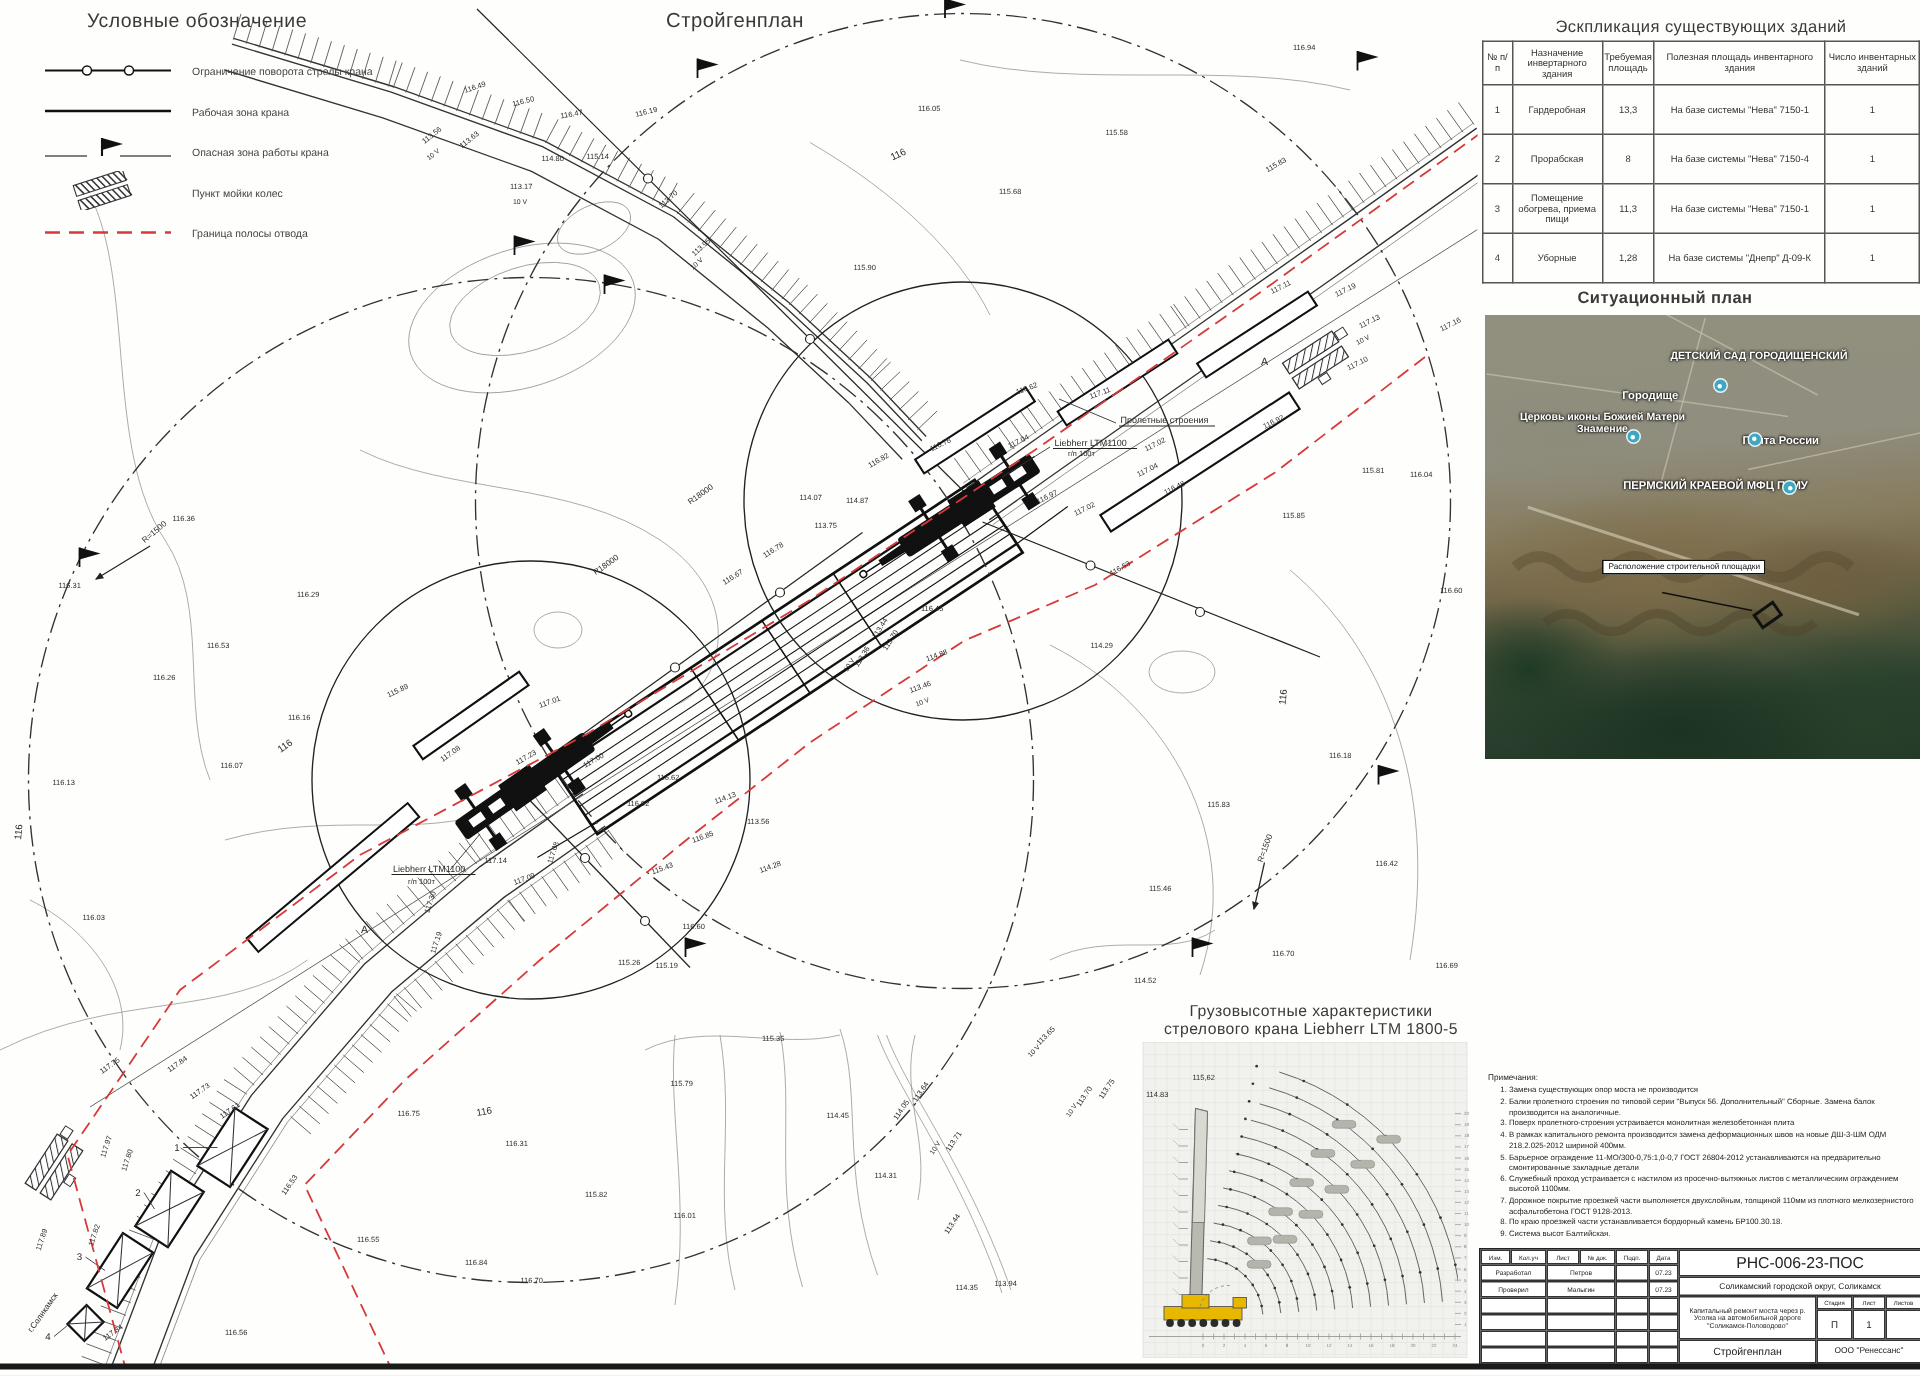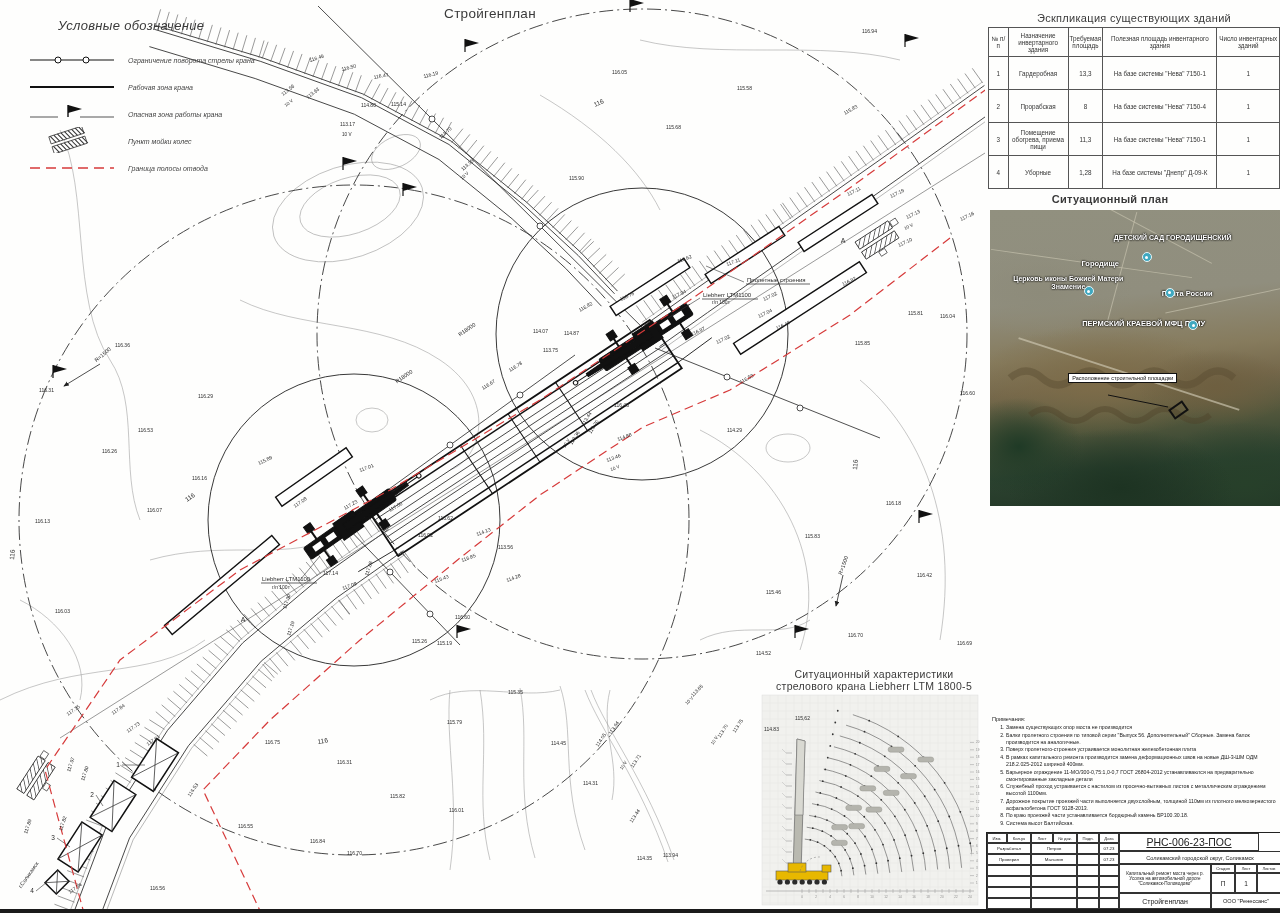--- a/index.html
+++ b/index.html
@@ -1,21 +1,21 @@
 <!DOCTYPE html>
 <html><head>
 <meta charset="utf-8">
 <style>
   html,body{margin:0;padding:0;background:#e8e8e8;}
   .sheet{position:relative;width:1280px;height:917px;background:#fefefd;overflow:hidden;
          font-family:"Liberation Sans",sans-serif;color:#333;}
   .panel{position:absolute;}
   .ttl{font-size:13px;color:#3a3a3a;text-align:center;letter-spacing:.3px;}
   
-  #legend{left:28px;top:18px;width:310px;font-style:italic;}
+  #legend{left:28px;top:6px;width:310px;}
   #legend .ttl{text-align:left;padding-left:30px;margin-bottom:14px;}
   .leg-row{display:flex;align-items:center;height:27px;}
   .leg-ic{width:100px;flex:0 0 100px;}
   .leg-lb{font-size:7px;color:#444;}
   
   #tbl-panel{left:988px;top:12px;width:292px;}
   #tbl-panel .ttl{font-size:11px;margin-bottom:3px;}
   table.bld{width:100%;border-collapse:collapse;}
   table.bld td,table.bld th{border:1px solid #555;font-size:6.3px;font-weight:normal;
       text-align:center;vertical-align:middle;padding:2px 1px;color:#333;}
@@ -753,21 +753,21 @@
         <div class="map-pin" style="left: 54%; top: 16%;"></div>
         <div class="map-pin" style="left: 62%; top: 28%;"></div>
         <div class="map-pin" style="left: 70%; top: 39%;"></div>
         <div class="map-pin" style="left: 34%; top: 27.5%;"></div>
       </div>
     <div id="map-callout">Расположение строительной площадки</div>
     <div id="map-target"></div>
   </div>
 
   <div id="chart-panel" class="panel">
-    <div class="ttl">Ситуационный характеристики</div>
+    <div class="ttl">Грузовысотные характеристики</div>
     <div class="ttl">стрелового крана Liebherr LTM 1800-5</div>
     <svg id="chart-svg" width="218" height="212" viewBox="0 0 218 212" style="margin-top:3px;overflow:visible;">
         <rect x="0" y="0" width="216" height="210" fill="#f1f1ee" stroke="#ddd" stroke-width="0.5"></rect>
         <line x1="8" y1="0" x2="8" y2="210" stroke="#e3e3de" stroke-width="0.4"></line>
         <line x1="16" y1="0" x2="16" y2="210" stroke="#e3e3de" stroke-width="0.4"></line>
         <line x1="24" y1="0" x2="24" y2="210" stroke="#e3e3de" stroke-width="0.4"></line>
         <line x1="32" y1="0" x2="32" y2="210" stroke="#e3e3de" stroke-width="0.4"></line>
         <line x1="40" y1="0" x2="40" y2="210" stroke="#e3e3de" stroke-width="0.4"></line>
         <line x1="48" y1="0" x2="48" y2="210" stroke="#e3e3de" stroke-width="0.4"></line>
         <line x1="56" y1="0" x2="56" y2="210" stroke="#e3e3de" stroke-width="0.4"></line>
@@ -1088,21 +1088,21 @@
       <div class="st-abs" style="left: 90px; top: 43px; width: 22px; height: 11px; font-size: 4.4px;"></div>
       <div class="st-abs" style="left: 112px; top: 43px; width: 20px; height: 11px; font-size: 4.4px;"></div>
       <div class="st-abs" style="left: 0px; top: 54px; width: 44px; height: 11px; font-size: 4.4px;"></div>
       <div class="st-abs" style="left: 44px; top: 54px; width: 46px; height: 11px; font-size: 4.4px;"></div>
       <div class="st-abs" style="left: 90px; top: 54px; width: 22px; height: 11px; font-size: 4.4px;"></div>
       <div class="st-abs" style="left: 112px; top: 54px; width: 20px; height: 11px; font-size: 4.4px;"></div>
       <div class="st-abs" style="left: 0px; top: 65px; width: 44px; height: 11px; font-size: 4.4px;"></div>
       <div class="st-abs" style="left: 44px; top: 65px; width: 46px; height: 11px; font-size: 4.4px;"></div>
       <div class="st-abs" style="left: 90px; top: 65px; width: 22px; height: 11px; font-size: 4.4px;"></div>
       <div class="st-abs" style="left: 112px; top: 65px; width: 20px; height: 11px; font-size: 4.4px;"></div>
-      <div class="st-abs" style="left: 132px; top: 0px; width: 140px; height: 18px; font-size: 10.5px; text-decoration: underline;">РНС-006-23-ПОС</div>
+      <div class="st-abs" style="left: 132px; top: 0px; width: 162px; height: 18px; font-size: 10.5px;">РНС-006-23-ПОС</div>
       <div class="st-abs" style="left: 132px; top: 18px; width: 162px; height: 13px; font-size: 5.6px;">Соликамский городской округ, Соликамск</div>
       <div class="st-abs" style="left: 132px; top: 31px; width: 92px; height: 29px; font-size: 4.6px; line-height: 1.15;">Капитальный ремонт моста через р. Усолка на автомобильной дороге "Соликамск-Половодово"</div>
       <div class="st-abs" style="left: 224px; top: 31px; width: 24px; height: 9px; font-size: 4px;">Стадия</div>
       <div class="st-abs" style="left: 248px; top: 31px; width: 22px; height: 9px; font-size: 4px;">Лист</div>
       <div class="st-abs" style="left: 270px; top: 31px; width: 24px; height: 9px; font-size: 4px;">Листов</div>
       <div class="st-abs" style="left: 224px; top: 40px; width: 24px; height: 20px; font-size: 6.5px;">П</div>
       <div class="st-abs" style="left: 248px; top: 40px; width: 22px; height: 20px; font-size: 6.5px;">1</div>
       <div class="st-abs" style="left: 270px; top: 40px; width: 24px; height: 20px; font-size: 6.5px;"></div>
       <div class="st-abs" style="left: 132px; top: 60px; width: 92px; height: 16px; font-size: 7px;">Стройгенплан</div>
       <div class="st-abs" style="left: 224px; top: 60px; width: 70px; height: 16px; font-size: 5.6px;">ООО "Ренессанс"</div>

